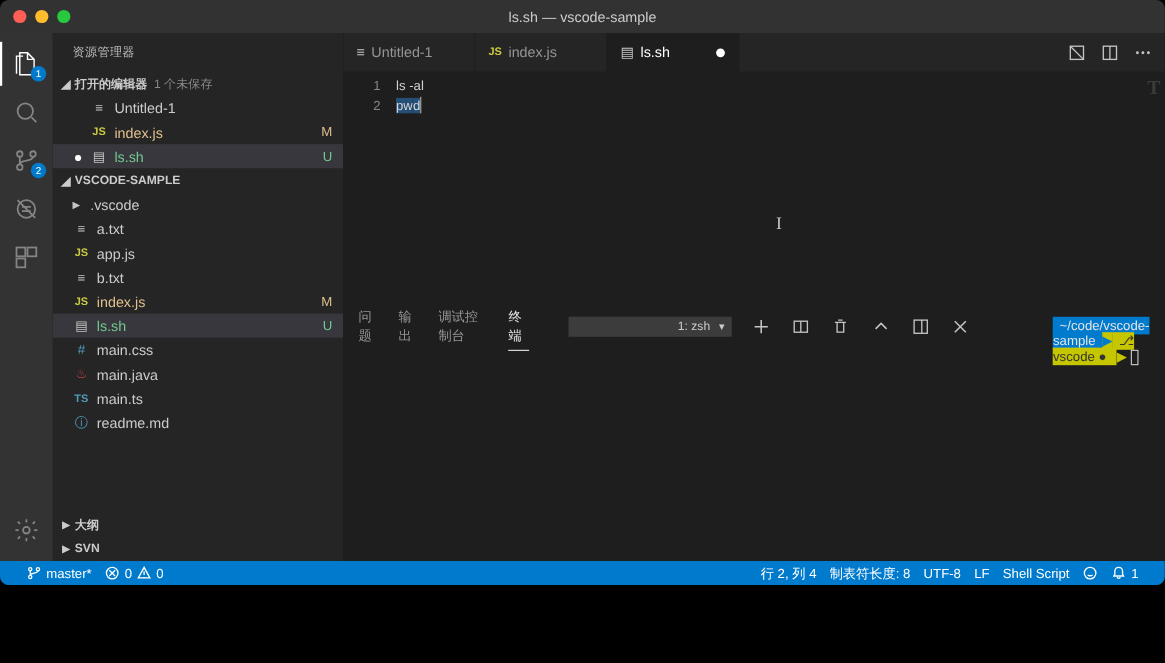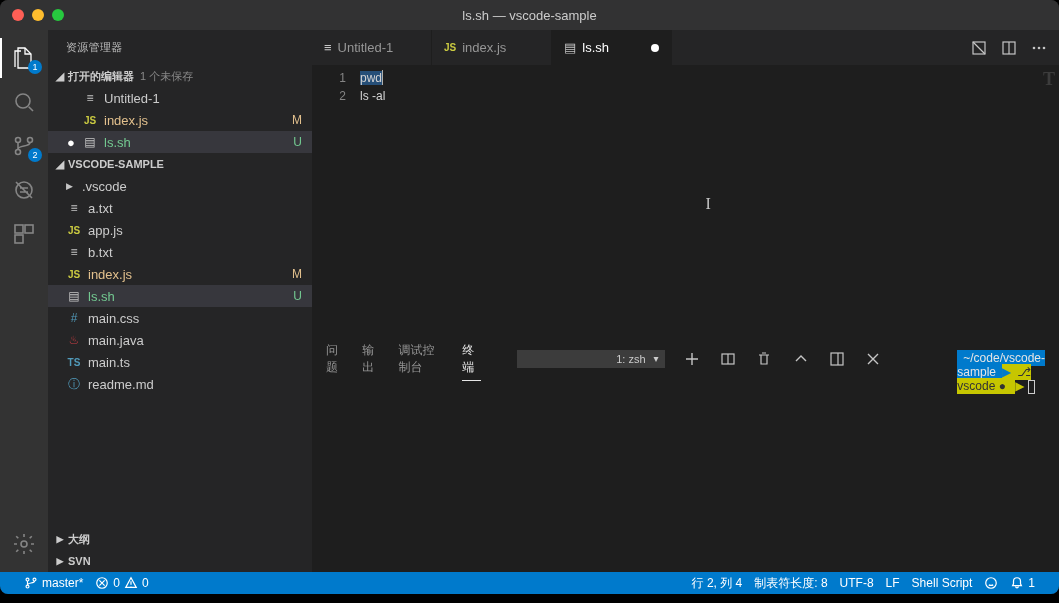--- a/index.html
+++ b/index.html
@@ -1,17 +1,17 @@
 <!DOCTYPE html>
 <html><head>
 <meta charset="utf-8">
 <style>
   *{box-sizing:border-box;margin:0;padding:0;font-family:-apple-system,BlinkMacSystemFont,'Segoe UI',sans-serif;}
   body{background:#000;overflow:hidden;}
-  .window{width:1059px;height:594px;background:#1e1e1e;border-radius:8px;overflow:hidden;display:flex;flex-direction:column;}
+  .window{width:1059px;height:532px;background:#1e1e1e;border-radius:8px;overflow:hidden;display:flex;flex-direction:column;}
   .titlebar{height:30px;background:#323233;display:flex;align-items:center;position:relative;}
   .traffic{display:flex;gap:8px;padding-left:12px;}
   .dot{width:12px;height:12px;border-radius:50%;}
   .dot.red{background:#ff5f56;}
   .dot.yellow{background:#ffbd2e;}
   .dot.green{background:#27c93f;}
   .title{position:absolute;left:50%;transform:translateX(-50%);color:#cccccc;font-size:13px;}
   .body{flex:1;display:flex;overflow:hidden;}
   .activitybar{width:48px;background:#333333;display:flex;flex-direction:column;align-items:center;padding-top:8px;gap:4px;}
   .activitybar .item{width:48px;height:40px;display:flex;align-items:center;justify-content:center;color:#858585;position:relative;cursor:pointer;}
@@ -273,22 +273,22 @@
           </div>
         </div>
       </div>
 
       <div class="editor">
         <div class="gutter">
           <div>1</div>
           <div>2</div>
         </div>
         <div class="code">
+          <div class="line">ls -al</div>
           <div class="line"><span class="sel">pw</span><span class="sel">d</span><span class="cursor"></span></div>
-          <div class="line">ls -al</div>
         </div>
         <div class="minimap-glyph">T</div>
         <div class="ibeam">I</div>
       </div>
 
       <div class="panel">
         <div class="panel-tabs">
           <div class="ptab">问题</div>
           <div class="ptab">输出</div>
           <div class="ptab">调试控制台</div>

